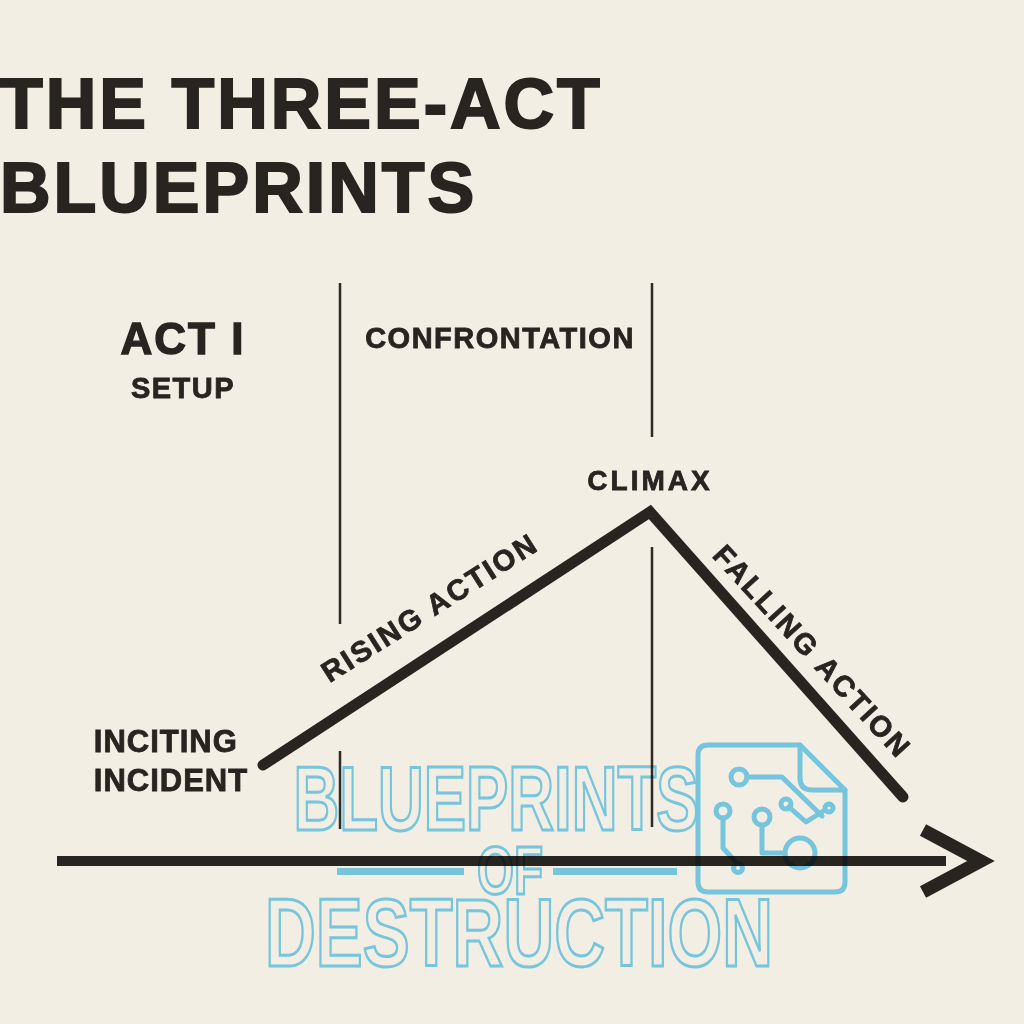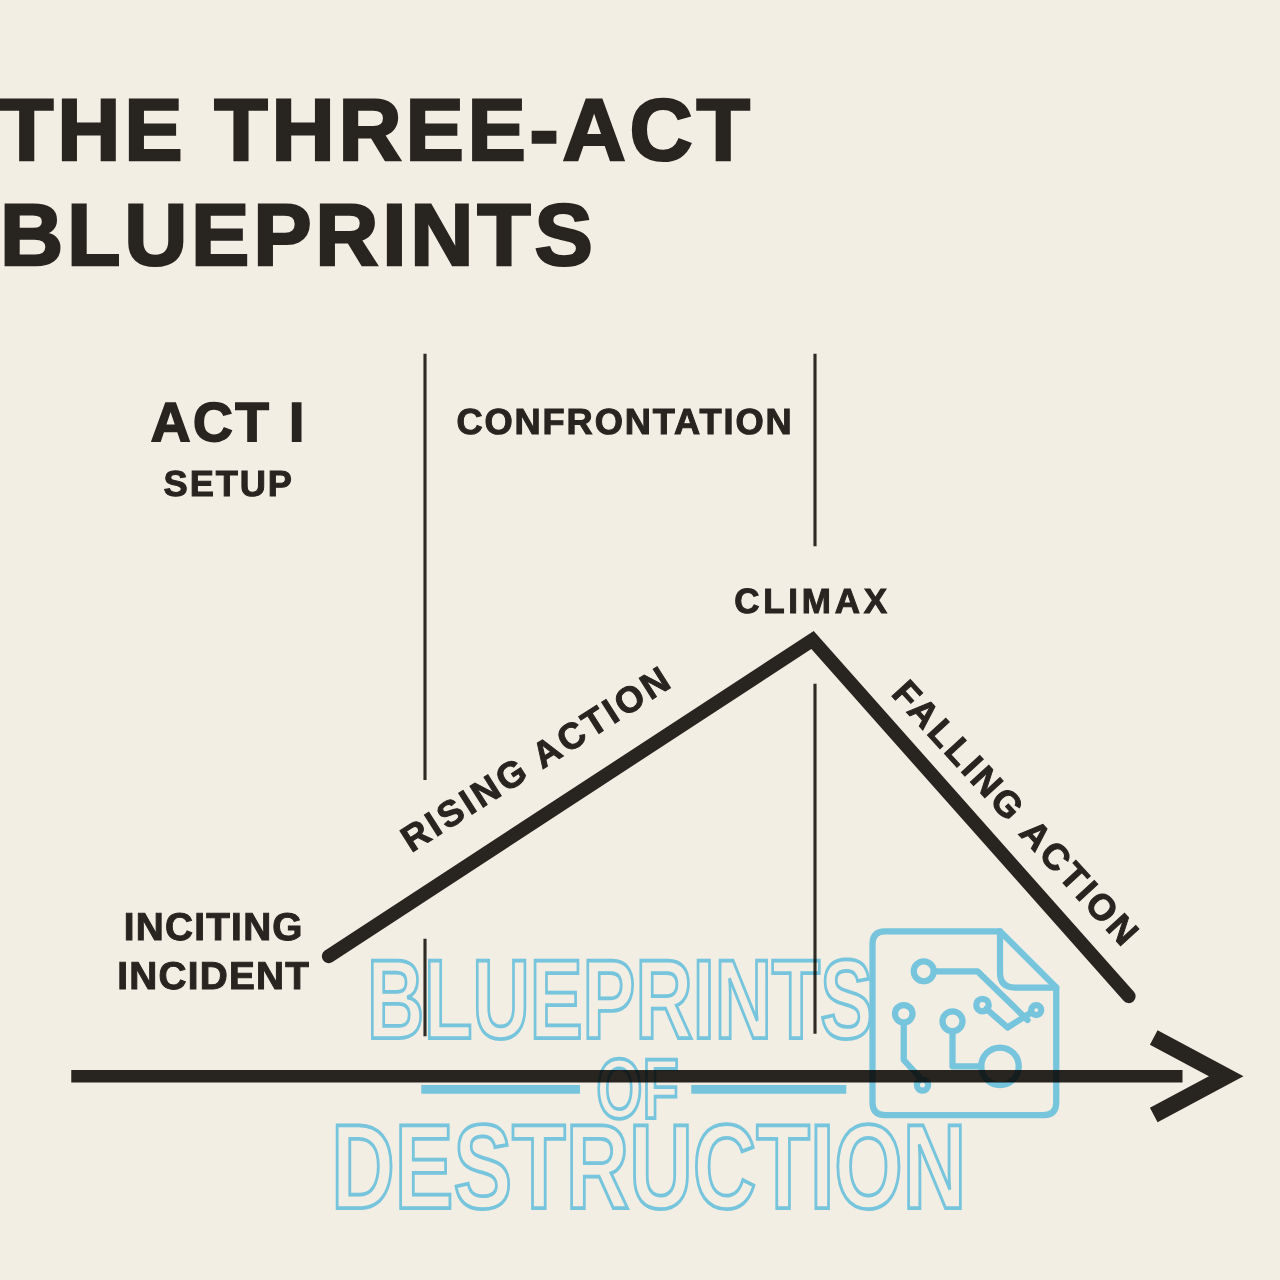--- a/index.html
+++ b/index.html
@@ -43,21 +43,21 @@
   .rising{
     left:430px;top:608px;transform:translate(-50%,-50%) rotate(-32.5deg);
     font-size:29px;letter-spacing:2.5px;
   }
   .falling{
     left:812px;top:652px;transform:translate(-50%,-50%) rotate(47.5deg);
     font-size:29px;letter-spacing:2.5px;
   }
   .inciting{
     left:171px;top:722px;transform:translateX(-50%);
-    text-align:center;font-size:31px;line-height:39px;letter-spacing:1px;
+    text-align:left;font-size:31px;line-height:39px;letter-spacing:1px;
   }
   
   .diagram-svg{position:absolute;left:0;top:0;}
   .watermark{position:absolute;left:0;top:0;mix-blend-mode:multiply;}
   .wm-text{
     font-family:"Liberation Sans",sans-serif;font-weight:bold;
     fill:none;stroke:#7dd3f7;stroke-width:3px;
   }
   .wm-stroke{fill:none;stroke:#7dd3f7;stroke-linecap:round;stroke-linejoin:round;}
 </style>

